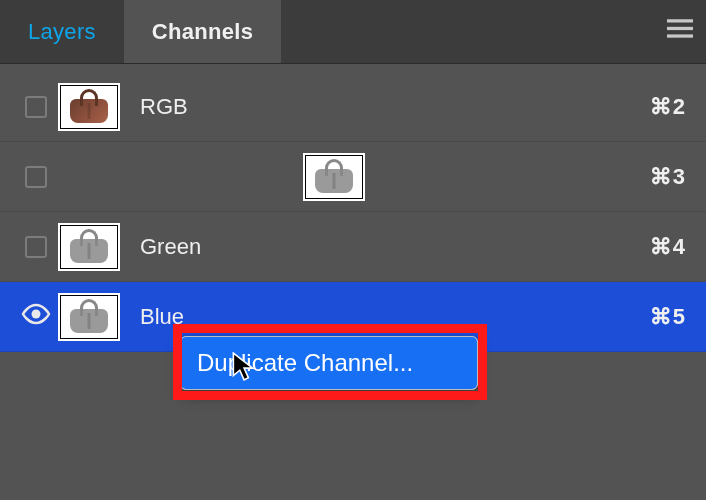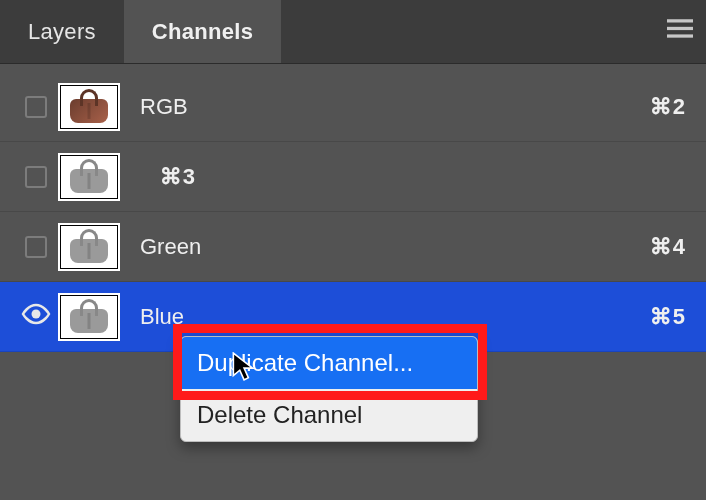--- a/index.html
+++ b/index.html
@@ -19,21 +19,21 @@
     align-items: center;
     height: 64px;
     background: #3c3c3c;
     border-bottom: 1px solid #2b2b2b;
   }
   .tab {
     padding: 0 28px;
     height: 100%;
     display: flex;
     align-items: center;
-    color: #e5e5e5;
+    color: #0ea5e9;
     cursor: pointer;
     font-size: 22px;
     letter-spacing: 0.3px;
   }
   .tab.active {
     background: #535353;
     color: #f0f0f0;
     font-weight: 600;
     padding-left: 28px;
   }
@@ -53,20 +53,21 @@
   .rows { padding-top: 8px; }
   .row {
     display: flex;
     align-items: center;
     height: 70px;
     padding-left: 14px;
     padding-right: 20px;
     background: #535353;
     border-bottom: 1px solid rgba(0,0,0,0.12);
     position: relative;
+    justify-content: space-between;
   }
   .row.selected { background: #1d4ed8; }
   .vis-col {
     width: 44px;
     display: flex;
     align-items: center;
     justify-content: center;
   }
   .vis-box {
     width: 22px; height: 22px;
@@ -259,21 +260,20 @@
         </div>
       </div>
       <div class="name-col">Blue</div>
       <div class="shortcut-col">⌘5</div>
     </div>
 
   </div>
 
   <div class="context-menu">
     <div class="context-item highlight">Duplicate Channel...</div>
-    <div class="context-item">Delete Channel</div>
   </div>
 
   <div class="annotation"></div>
 
   <div class="cursor">
     <svg viewBox="0 0 20 28">
       <path d="M1 1 L1 22 L7 17 L11 26 L15 24 L11 15 L19 15 Z" fill="#000" stroke="#fff" stroke-width="1.5"></path>
     </svg>
   </div>
 

